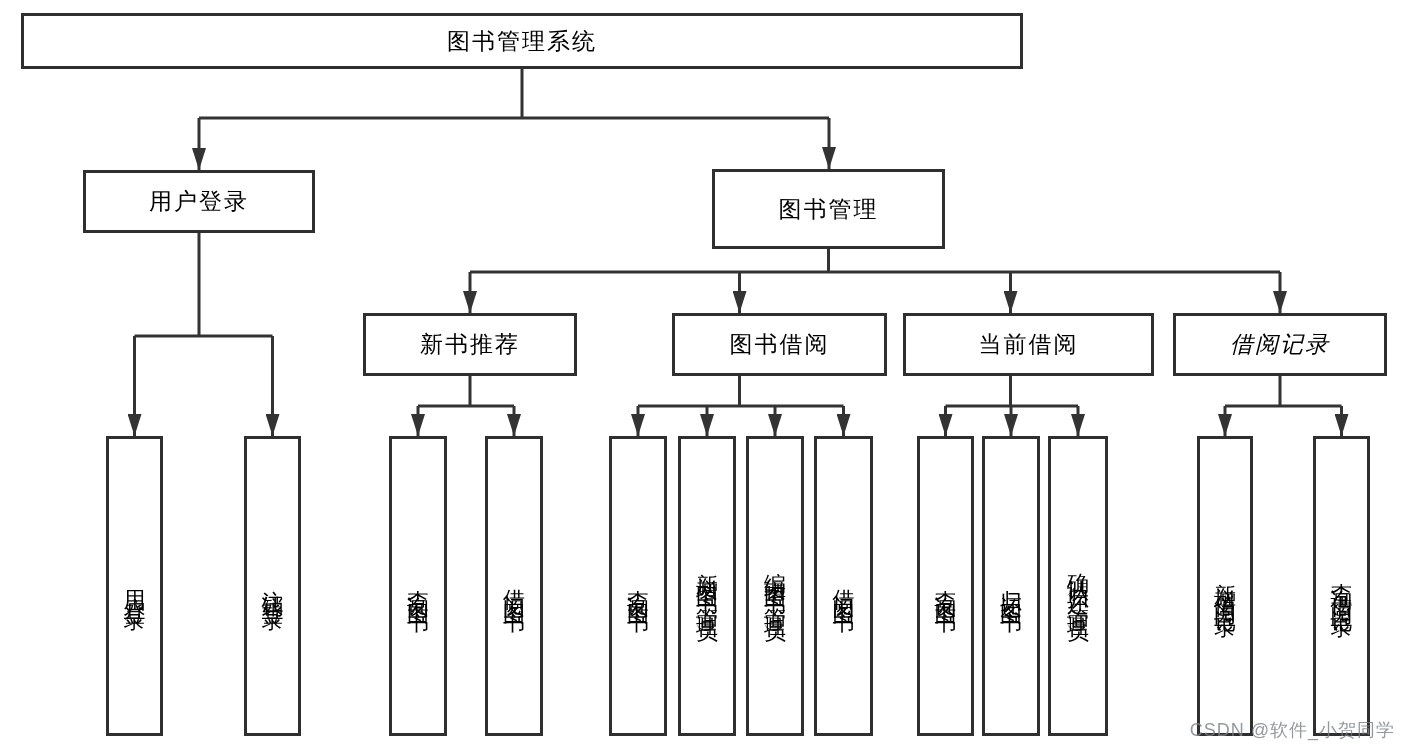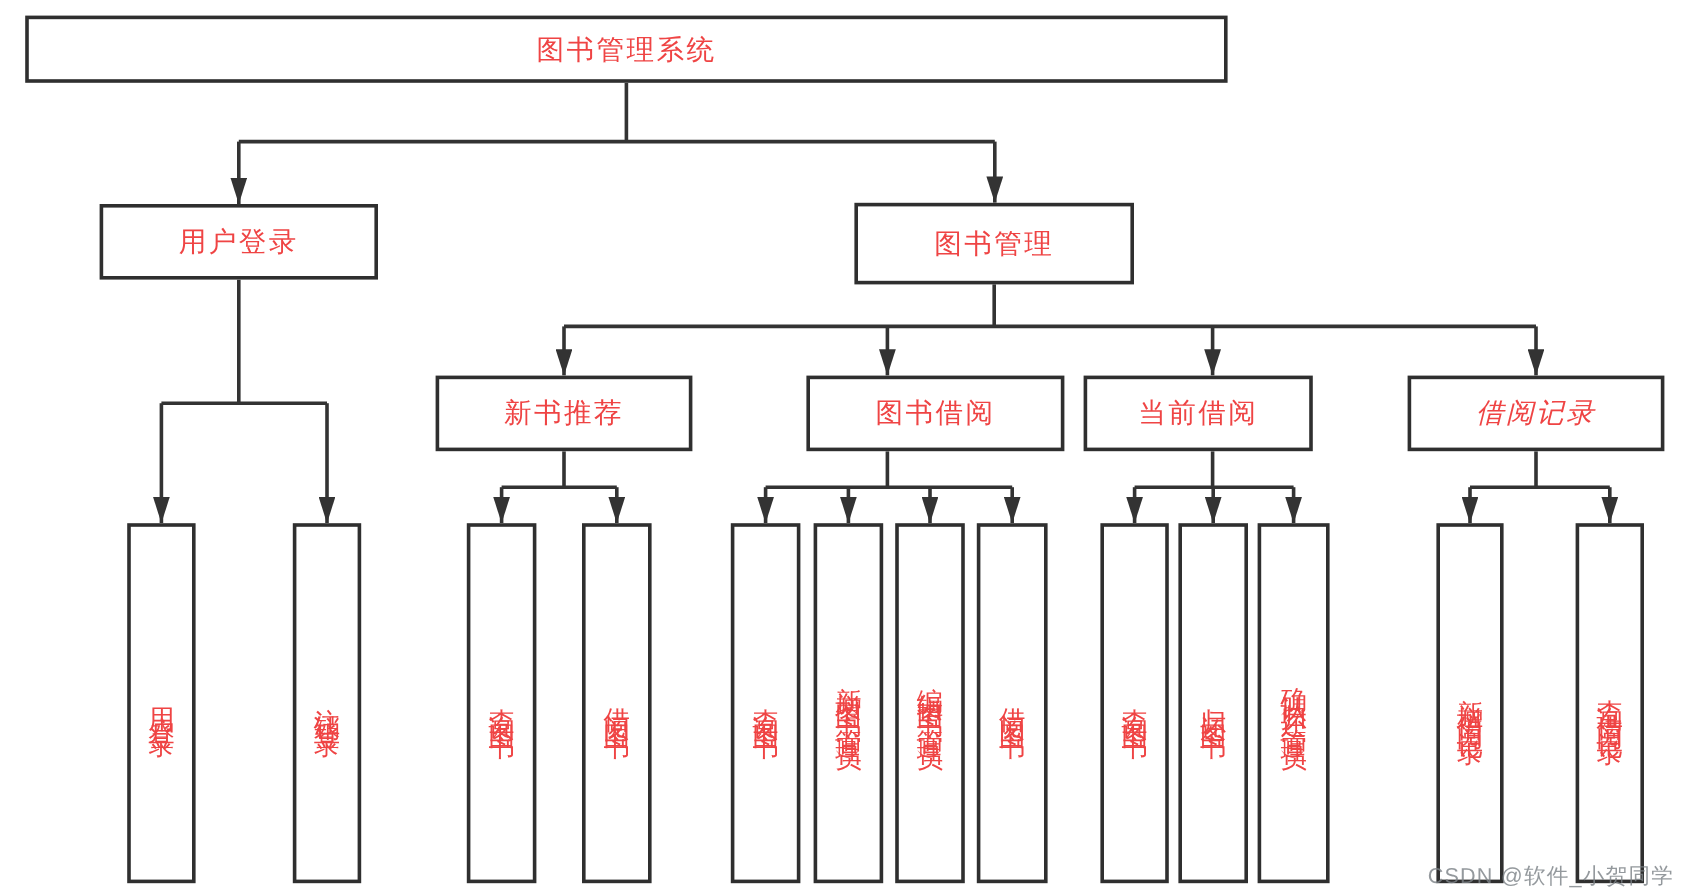--- a/index.html
+++ b/index.html
@@ -6,37 +6,37 @@
   .canvas {
     position:relative; width:1405px; height:747px; background:#ffffff;
     font-family:"Liberation Sans","DejaVu Sans",sans-serif; overflow:hidden;
   }
   .wires { position:absolute; left:0; top:0; width:1405px; height:747px; }
   .wire  { stroke:#333333; stroke-width:3; fill:none; }
   .box {
     position:absolute; box-sizing:border-box;
     border:3px solid #2f2f2f; background:#ffffff;
     display:flex; align-items:center; justify-content:center;
-    color:#ef4444;
+    color:#000000;
   }
   .h { font-size:23px; letter-spacing:2px; white-space:nowrap; }
   .v {
     writing-mode:vertical-rl; text-orientation:mixed;
     font-size:22px; letter-spacing:7px; line-height:1;
   }
   
   .n-root   { left:21px;  top:13px;  width:1002px; height:56px; }
   
   .n-login  { left:83px;  top:170px; width:232px; height:63px; }
-  .n-mgmt   { left:712px; top:169px; width:233px; height:68px; }
+  .n-mgmt   { left:712px; top:169px; width:233px; height:80px; }
   
   .l3 { top:313px; height:63px; }
   .n-newrec { left:363px;  width:214px; }
   .n-borrow { left:632px;  width:215px;margin-left:40px; }
-  .n-curr   { left:903px;  width:191px; }
+  .n-curr   { left:903px;  width:251px; }
   .n-record { left:1173px; width:214px;font-style:italic; }
   
   .l4 { top:436px; height:300px; }
   .p1  { left:106px;  width:57px; }
   .p2  { left:244px;  width:57px; }
   .p3  { left:389px;  width:58px; }
   .p4  { left:485px;  width:58px; }
   .p5  { left:609px;  width:58px; }
   .p6  { left:678px;  width:58px; }
   .p7  { left:746px;  width:58px; }

